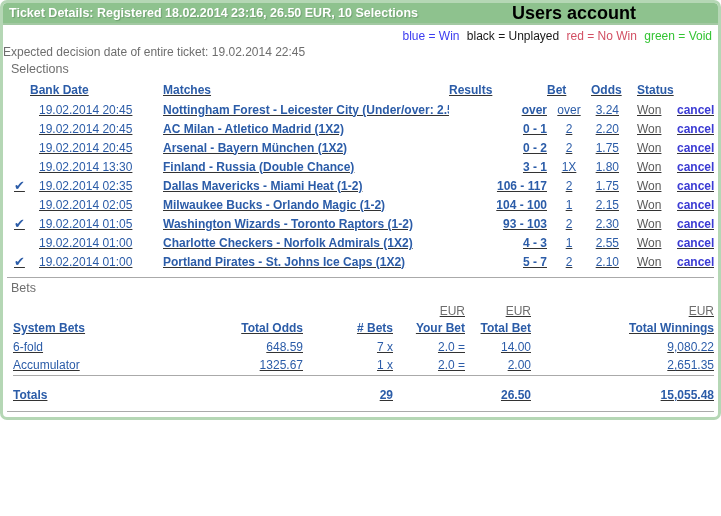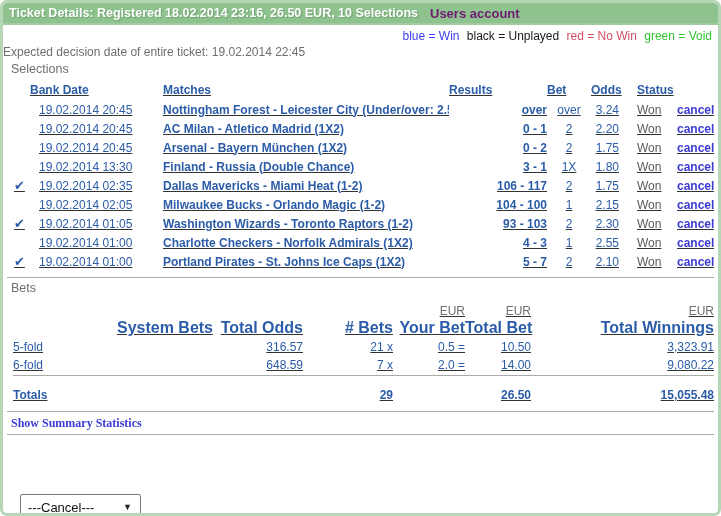--- a/index.html
+++ b/index.html
@@ -13,21 +13,21 @@
     --divider:#aaaaaa;
     --legend-red:#d24f63;
     --legend-green:#33c433;
     --legend-blue:#3c3cf0;
     --legend-black:#1a1a1a;
   }
   *{margin:0;padding:0;box-sizing:border-box;}
   body{background:#fff;font-family:"Liberation Sans","DejaVu Sans",sans-serif;}
   .page{
     position:relative;
-    width:721px;height:516px;
+    width:721px;height:420px;
     border:3px solid var(--page-border-green);
     border-radius:7px;
     background:#fff;
     overflow:hidden;
     font-size:12px;
     color:#333;
   }
   
   .titlebar{
     display:flex;align-items:center;
@@ -37,23 +37,23 @@
     border-radius:3px 3px 0 0;
   }
   .titlebar-title{
     flex:1;
     padding-left:6px;
     color:#fff;font-weight:bold;font-size:12.5px;
     text-shadow:1px 1px 1px #6f9f6f;
     white-space:nowrap;
   }
   .titlebar-account{
-    width:288px;
-    font-weight:bold;font-size:13px;
-    color:#701a75;
+    width:288px;text-align:center;
+    font-weight:bold;font-size:18px;
+    color:#000000;
     text-decoration:none;
     cursor:pointer;
   }
   
   .legend{
     margin-top:4px;
     padding:0 6px;
     text-align:right;
     font-size:12px;
     height:14px;
@@ -107,21 +107,21 @@
   .hr-full{border-top:1px solid var(--divider);margin:0 4px;}
   
   .bets-table{width:701px;margin:7px 7px 0 10px;}
   .b-name{width:200px;text-align:left;color:var(--accent-blue);}
   .b-odds{width:100px;text-align:right;padding-right:10px;color:var(--accent-blue);}
   .b-num{width:80px;text-align:right;color:var(--accent-blue);}
   .b-your{width:72px;text-align:right;color:var(--accent-blue);}
   .b-total{width:66px;text-align:right;color:var(--accent-blue);}
   .b-win{text-align:right;color:var(--accent-blue);}
   .bets-table td,.bets-table th{height:19px;vertical-align:middle;white-space:nowrap;}
-  .bets-table th{font-weight:bold;font-size:16px;height:18px;text-align:right;}
+  .bets-table th{font-weight:bold;font-size:12px;height:18px;}
   .eur-row td{color:var(--muted-gray);height:16px;}
   .totals-row td{
     border-top:1px solid var(--divider);
     font-weight:bold;
     height:36px;
     padding-top:3px;
   }
   .spacer6{height:6px;}
   .link-row{
     text-align:left;
@@ -311,34 +311,34 @@
       </tr>
       <tr>
         <th class="b-name">System Bets</th>
         <th class="b-odds">Total Odds</th>
         <th class="b-num"># Bets</th>
         <th class="b-your">Your Bet</th>
         <th class="b-total">Total Bet</th>
         <th class="b-win">Total Winnings</th>
       </tr>
       <tr>
-        <td class="b-name">5-fold</td>
-        <td class="b-odds">316.57</td>
-        <td class="b-num">21 x</td>
-        <td class="b-your">0.5 =</td>
-        <td class="b-total">10.50</td>
-        <td class="b-win">3,323.91</td>
-      </tr>
-      <tr>
         <td class="b-name">6-fold</td>
         <td class="b-odds">648.59</td>
         <td class="b-num">7 x</td>
         <td class="b-your">2.0 =</td>
         <td class="b-total">14.00</td>
         <td class="b-win">9,080.22</td>
+      </tr>
+      <tr>
+        <td class="b-name">Accumulator</td>
+        <td class="b-odds">1325.67</td>
+        <td class="b-num">1 x</td>
+        <td class="b-your">2.0 =</td>
+        <td class="b-total">2.00</td>
+        <td class="b-win">2,651.35</td>
       </tr>
       <tr class="totals-row">
         <td class="b-name">Totals</td>
         <td class="b-odds"></td>
         <td class="b-num">29</td>
         <td class="b-your"></td>
         <td class="b-total">26.50</td>
         <td class="b-win">15,055.48</td>
       </tr>
     </tbody>

